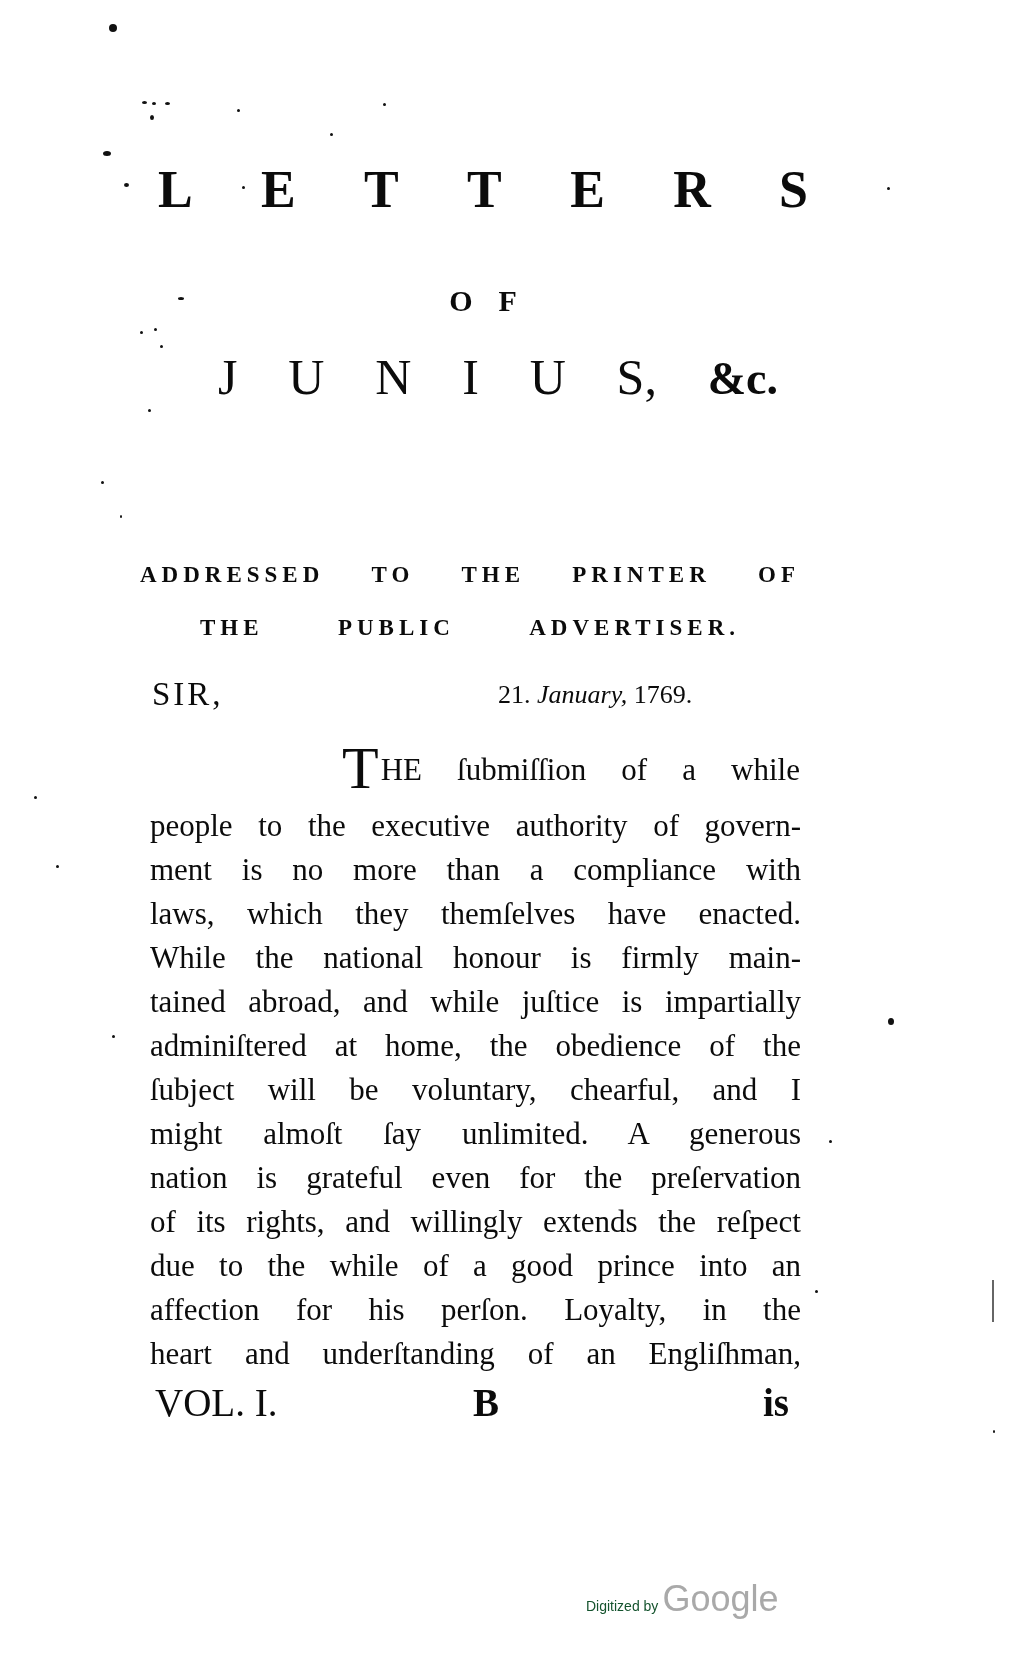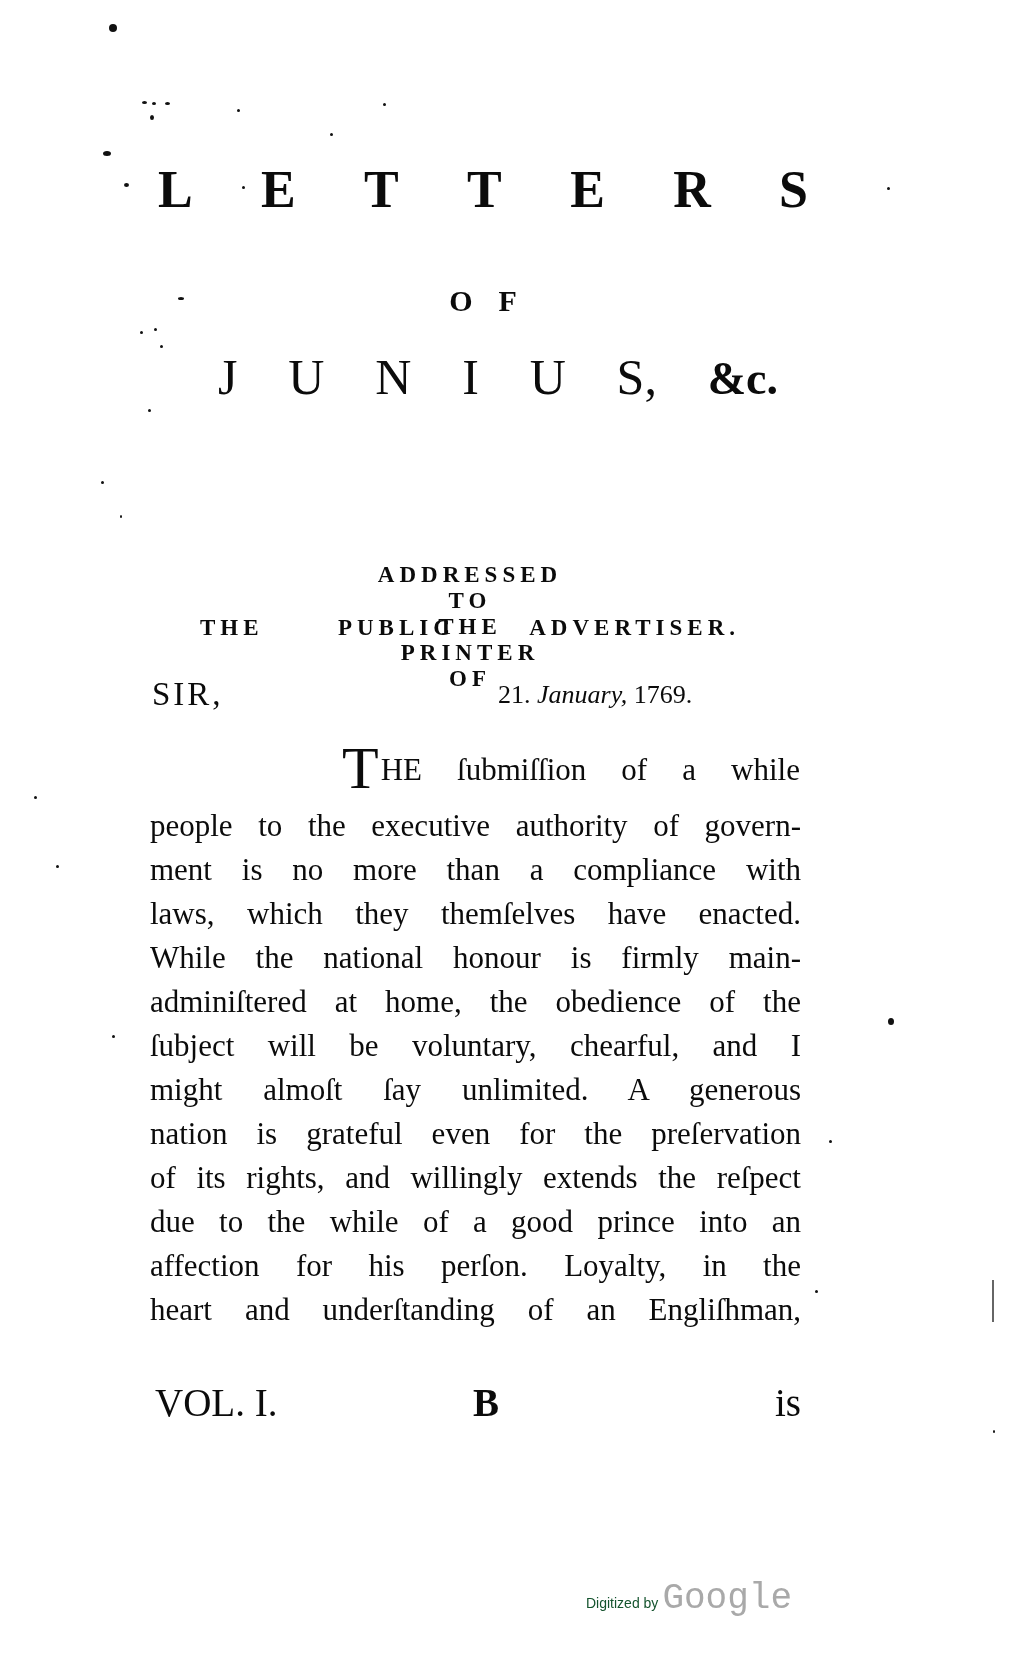--- a/index.html
+++ b/index.html
@@ -17,40 +17,40 @@
     .title-junius { position: absolute; top: 348px; left: 218px; width: 560px; height: 60px;
       display: flex; justify-content: space-between; align-items: baseline;
       font-size: 50px; }
     .title-junius span.amp { font-weight: bold; font-size: 46px; }
 
     .letter-number { position: absolute; top: 478px; left: 0; width: 940px; text-align: center;
       font-size: 38px; letter-spacing: 8px; padding-left: 10px; }
 
     .address { position: absolute; left: 140px; width: 660px; text-align: center;
       font-size: 23px; font-weight: bold; letter-spacing: 5px; }
-    .address.l1 { top: 562px; display: flex; justify-content: space-between; flex-direction: column; }
+    .address.l1 { top: 562px; display: flex; justify-content: space-between; }
     .address.l2 { top: 615px; left: 200px; width: 540px; display: flex; justify-content: space-between; }
 
     .salutation { position: absolute; top: 676px; left: 152px; font-size: 33px; letter-spacing: 3px; }
     .dateline { position: absolute; top: 680px; left: 498px; font-size: 26px; }
     .dateline i { font-style: italic; }
     .line { display: block; height: 44px; text-align: justify; text-align-last: justify; white-space: nowrap; margin-left: 15px; }
     .line-first { position: absolute; top: 752px; left: 342px; width: 458px; height: 52px;
       font-size: 31px; text-align: justify; text-align-last: justify; }
     .dropcap { font-size: 60px; line-height: 52px; float: left; margin-right: 2px; margin-top: -10px; }
     .body-lines { position: absolute; top: 804px; left: 135px; width: 666px; font-size: 31px; line-height: 44px; }
 
     .footer { position: absolute; top: 1380px; left: 155px; width: 650px; height: 40px; font-size: 39px; }
     .footer .sig { position: absolute; left: 0; top: 0; }
     .footer .mid { position: absolute; left: 318px; top: 0; font-weight: bold; }
-    .footer .catch { position: absolute; right: 4px; top: 0; font-weight: normal; }
+    .footer .catch { position: absolute; right: 16px; top: 0; font-weight: bold; }
 
     .digitized { position: absolute; top: 1578px; left: 586px; height: 50px; display: flex; align-items: baseline; color: #b8b8b8; }
     .digitized .by { font-family: "Liberation Sans", "DejaVu Sans", sans-serif; font-size: 14px; color: #14532d; margin-right: 4px; }
-    .digitized .google { font-family: Liberation Mono, monospace; font-size: 36px; color: #a9a9a9; }
+    .digitized .google { font-family: Liberation Sans, sans-serif; font-size: 36px; color: #a9a9a9; }
 
     .speck { position: absolute; background: #111; border-radius: 50%; }
     .vline { position: absolute; width: 2px; background: #666; }
   </style>
 </head>
 <body>
 
 <div class="page serif">
 
   <div class="title-letters">
@@ -98,20 +98,21 @@
 
   <div class="line-first">
     <span class="dropcap">T</span><span>HE ſubmiſſion of a while</span>
   </div>
 
   <div class="body-lines">
     <span class="line">people to the executive authority of govern-</span>
     <span class="line">ment is no more than a compliance with</span>
     <span class="line">laws, which they themſelves have enacted.</span>
     <span class="line">While the national honour is firmly main-</span>
+    <span class="line">tained abroad, and while juſtice is impartially</span>
     <span class="line">adminiſtered at home, the obedience of the</span>
     <span class="line">ſubject will be voluntary, chearful, and I</span>
     <span class="line">might almoſt ſay unlimited. A generous</span>
     <span class="line">nation is grateful even for the preſervation</span>
     <span class="line">of its rights, and willingly extends the reſpect</span>
     <span class="line">due to the while of a good prince into an</span>
     <span class="line">affection for his perſon. Loyalty, in the</span>
     <span class="line">heart and underſtanding of an Engliſhman,</span>
   </div>
 

